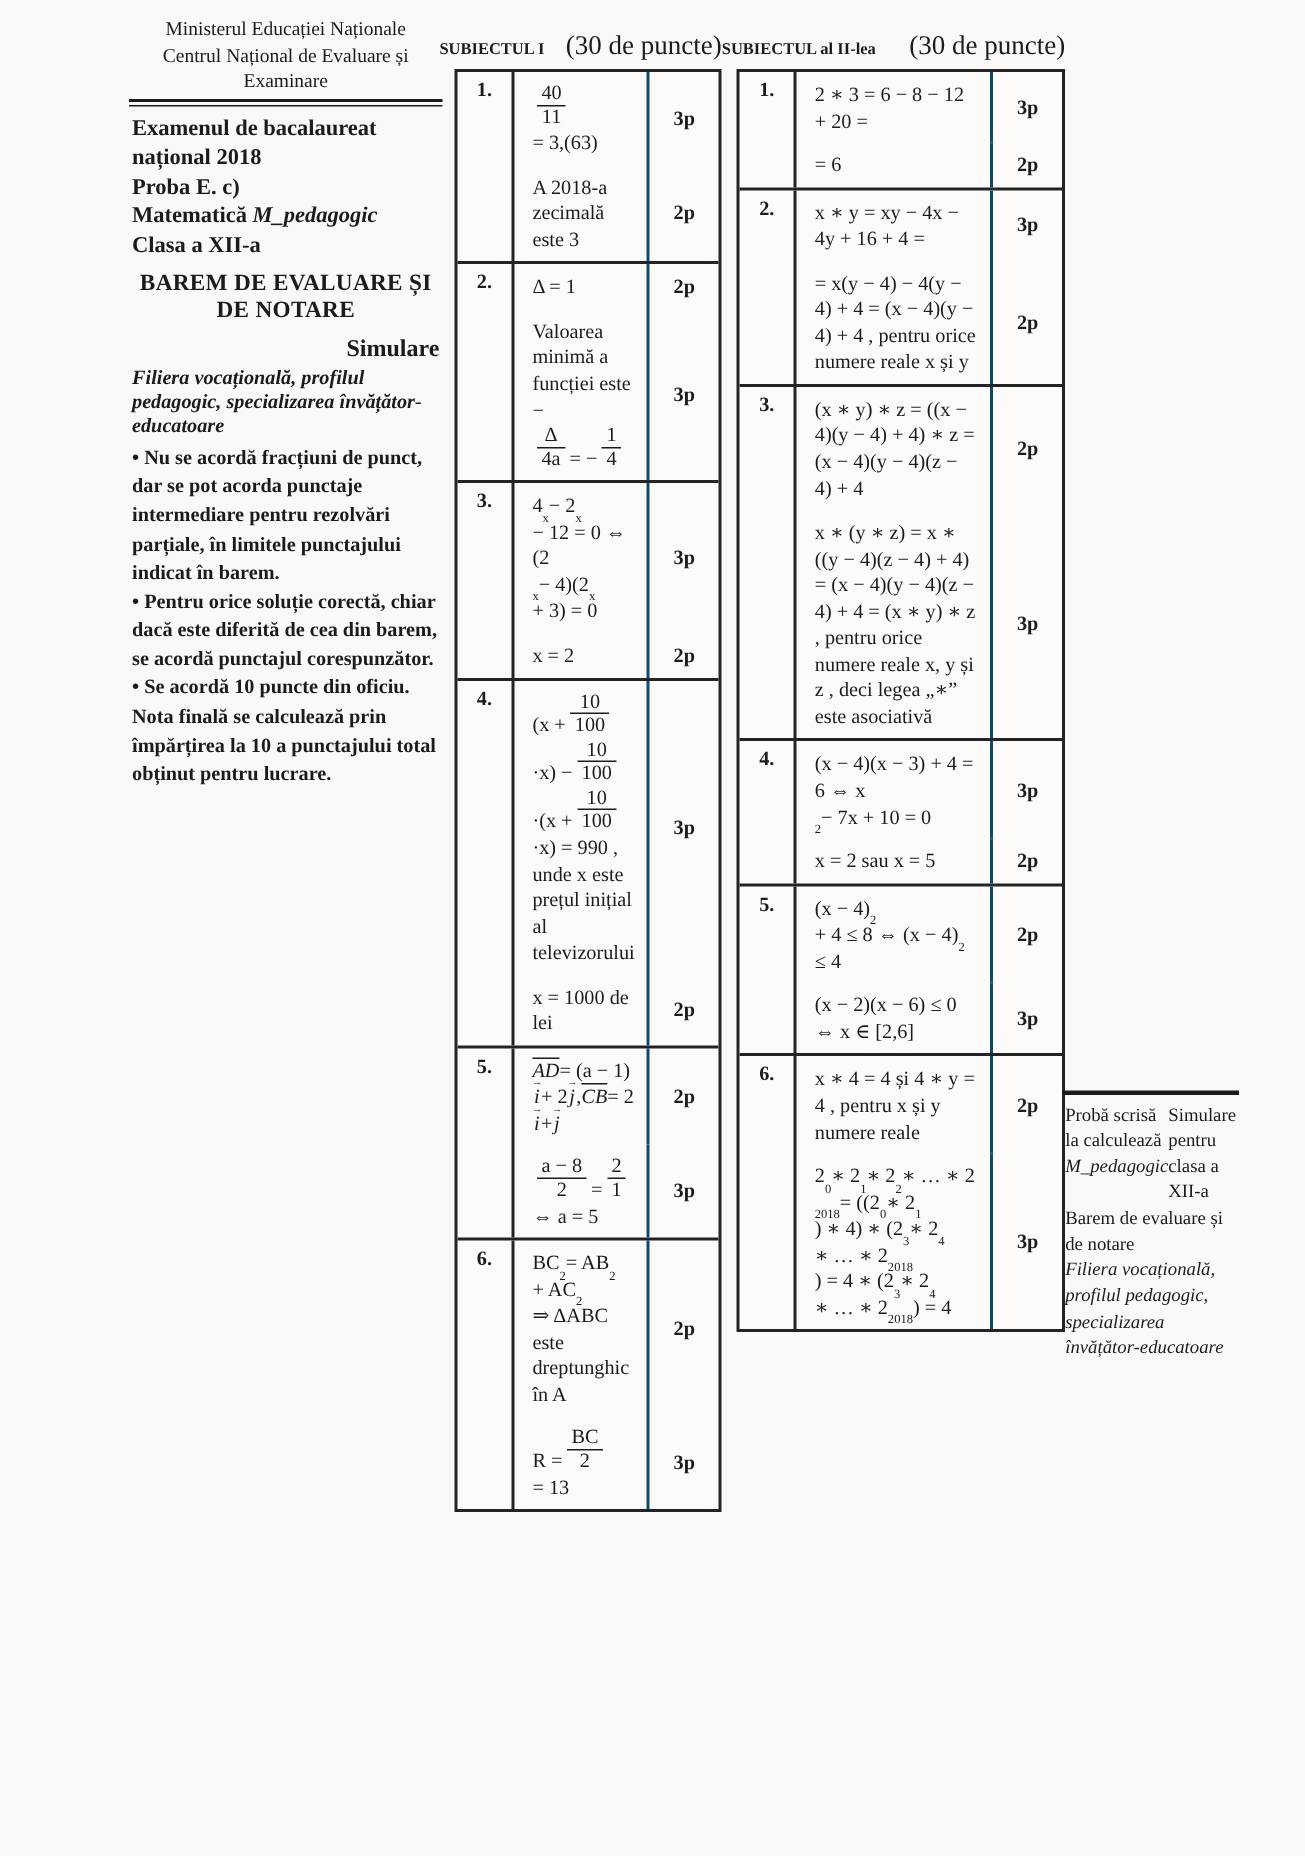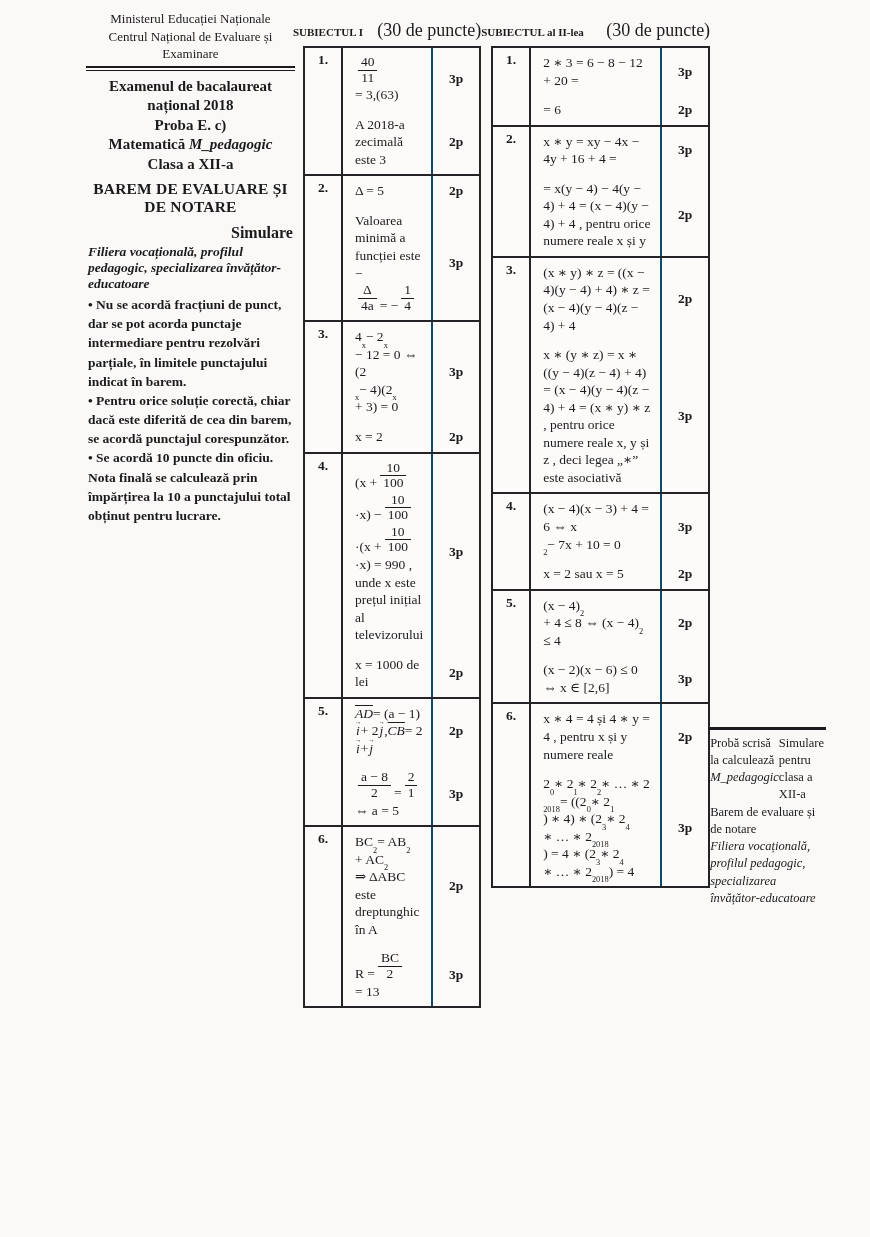--- a/index.html
+++ b/index.html
@@ -2,21 +2,21 @@
 <html><head>
 <meta charset="utf-8">
 <style>
   html,body{margin:0;padding:0}
   body{width:870px;height:1237px;background:#faf9f7;overflow:hidden;
        font-family:"Liberation Serif", "DejaVu Serif", serif;color:#1b1b1d;}
   .page{box-sizing:border-box;width:870px;height:931px;padding:10px 66px 0 68px;
         display:flex;flex-direction:row;margin-left:20px;}
   .org{font-size:13px;line-height:1.35;text-align:center}
   .rule-double{height:2px;border-top:2.6px solid #1b1b1d;border-bottom:1px solid #1b1b1d;margin:3px -2px 6px -2px}
-  .t1{font-size:15px;font-weight:bold;text-align:center;line-height:1.3}
+  .t1{font-size:15px;font-weight:bold;text-align:left;line-height:1.3}
   .t1 .it{font-style:italic}
   .barem{font-size:15.5px;font-weight:bold;text-align:center;margin-top:6px;letter-spacing:.2px}
   .simulare{font-size:16px;font-weight:bold;text-align:right;margin-top:8px}
   .filiera{font-size:13.5px;font-weight:bold;font-style:italic;margin-top:2px}
   ul.notes{margin:3px 0 8px 0;padding:0;list-style:none}
   ul.notes li{font-size:13.5px;font-weight:bold;line-height:1.42}
   ul.notes li::before{content:"•  "}
   .sec-head{display:flex;justify-content:space-between;align-items:baseline;margin:10px 0 5px 0}
   .sec-title{font-size:11px;font-weight:bold}
   .sec-pts{font-size:18px;font-weight:normal}
@@ -76,21 +76,21 @@
           <div class="cline"><span class="frac">
               <span class="fn">40</span>
               <span class="fd">11</span>
             </span> = 3,(63)</div>
           <div class="cpts">3p</div>
           <div class="cline">A 2018-a zecimală este 3</div>
           <div class="cpts">2p</div>
         </div>
         <div class="trow">
           <div class="cnum" style="grid-row: 1 / span 2;">2.</div>
-          <div class="cline">Δ = 5</div>
+          <div class="cline">Δ = 1</div>
           <div class="cpts">2p</div>
           <div class="cline">Valoarea minimă a funcției este −<span class="frac">
               <span class="fn">Δ</span>
               <span class="fd">4a</span>
             </span> = −<span class="frac">
               <span class="fn">1</span>
               <span class="fd">4</span>
             </span></div>
           <div class="cpts">3p</div>
         </div>

